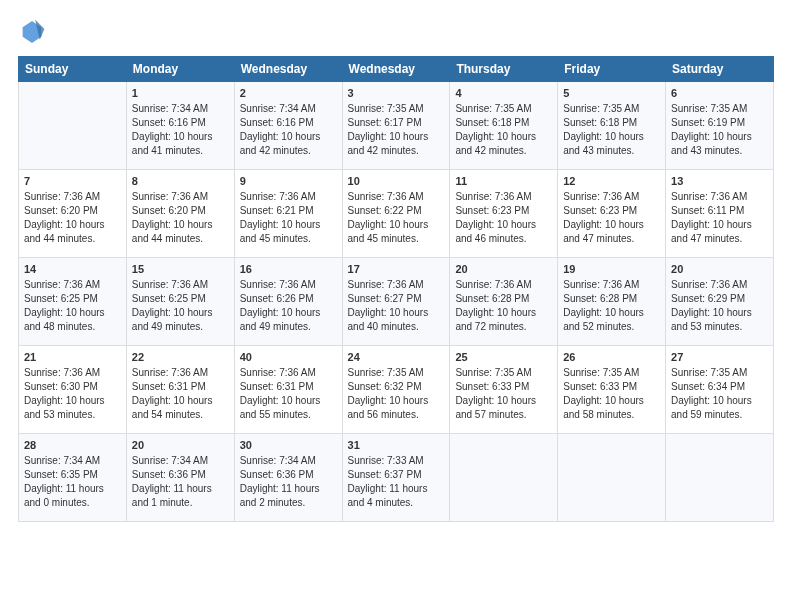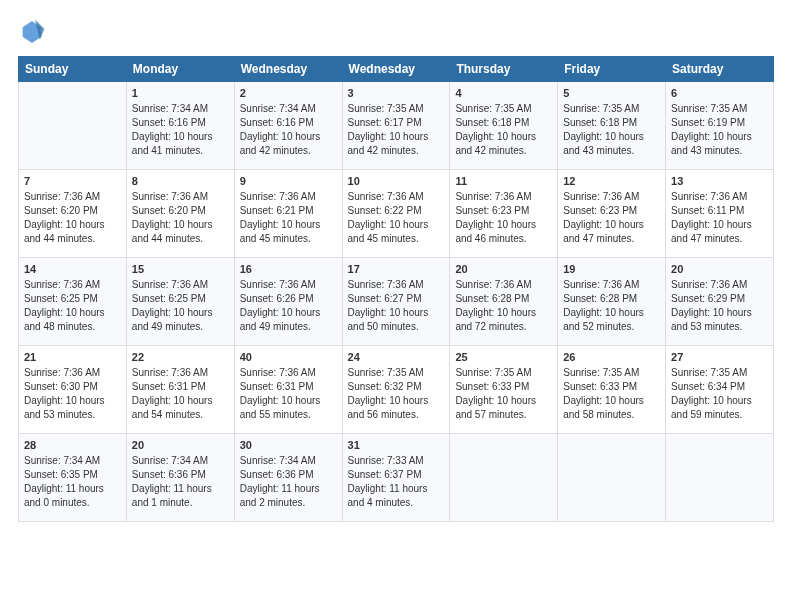--- a/index.html
+++ b/index.html
@@ -243,21 +243,21 @@
             <div>Sunrise: 7:36 AM</div>
             <div>Sunset: 6:26 PM</div>
             <div>Daylight: 10 hours</div>
             <div>and 49 minutes.</div>
           </td>
           <td>
             <span class="day-num">17</span>
             <div>Sunrise: 7:36 AM</div>
             <div>Sunset: 6:27 PM</div>
             <div>Daylight: 10 hours</div>
-            <div>and 50 minutes.</div>
+            <div>and 40 minutes.</div>
           </td>
           <td>
             <span class="day-num">20</span>
             <div>Sunrise: 7:36 AM</div>
             <div>Sunset: 6:28 PM</div>
             <div>Daylight: 10 hours</div>
             <div>and 72 minutes.</div>
           </td>
           <td>
             <span class="day-num">19</span>

